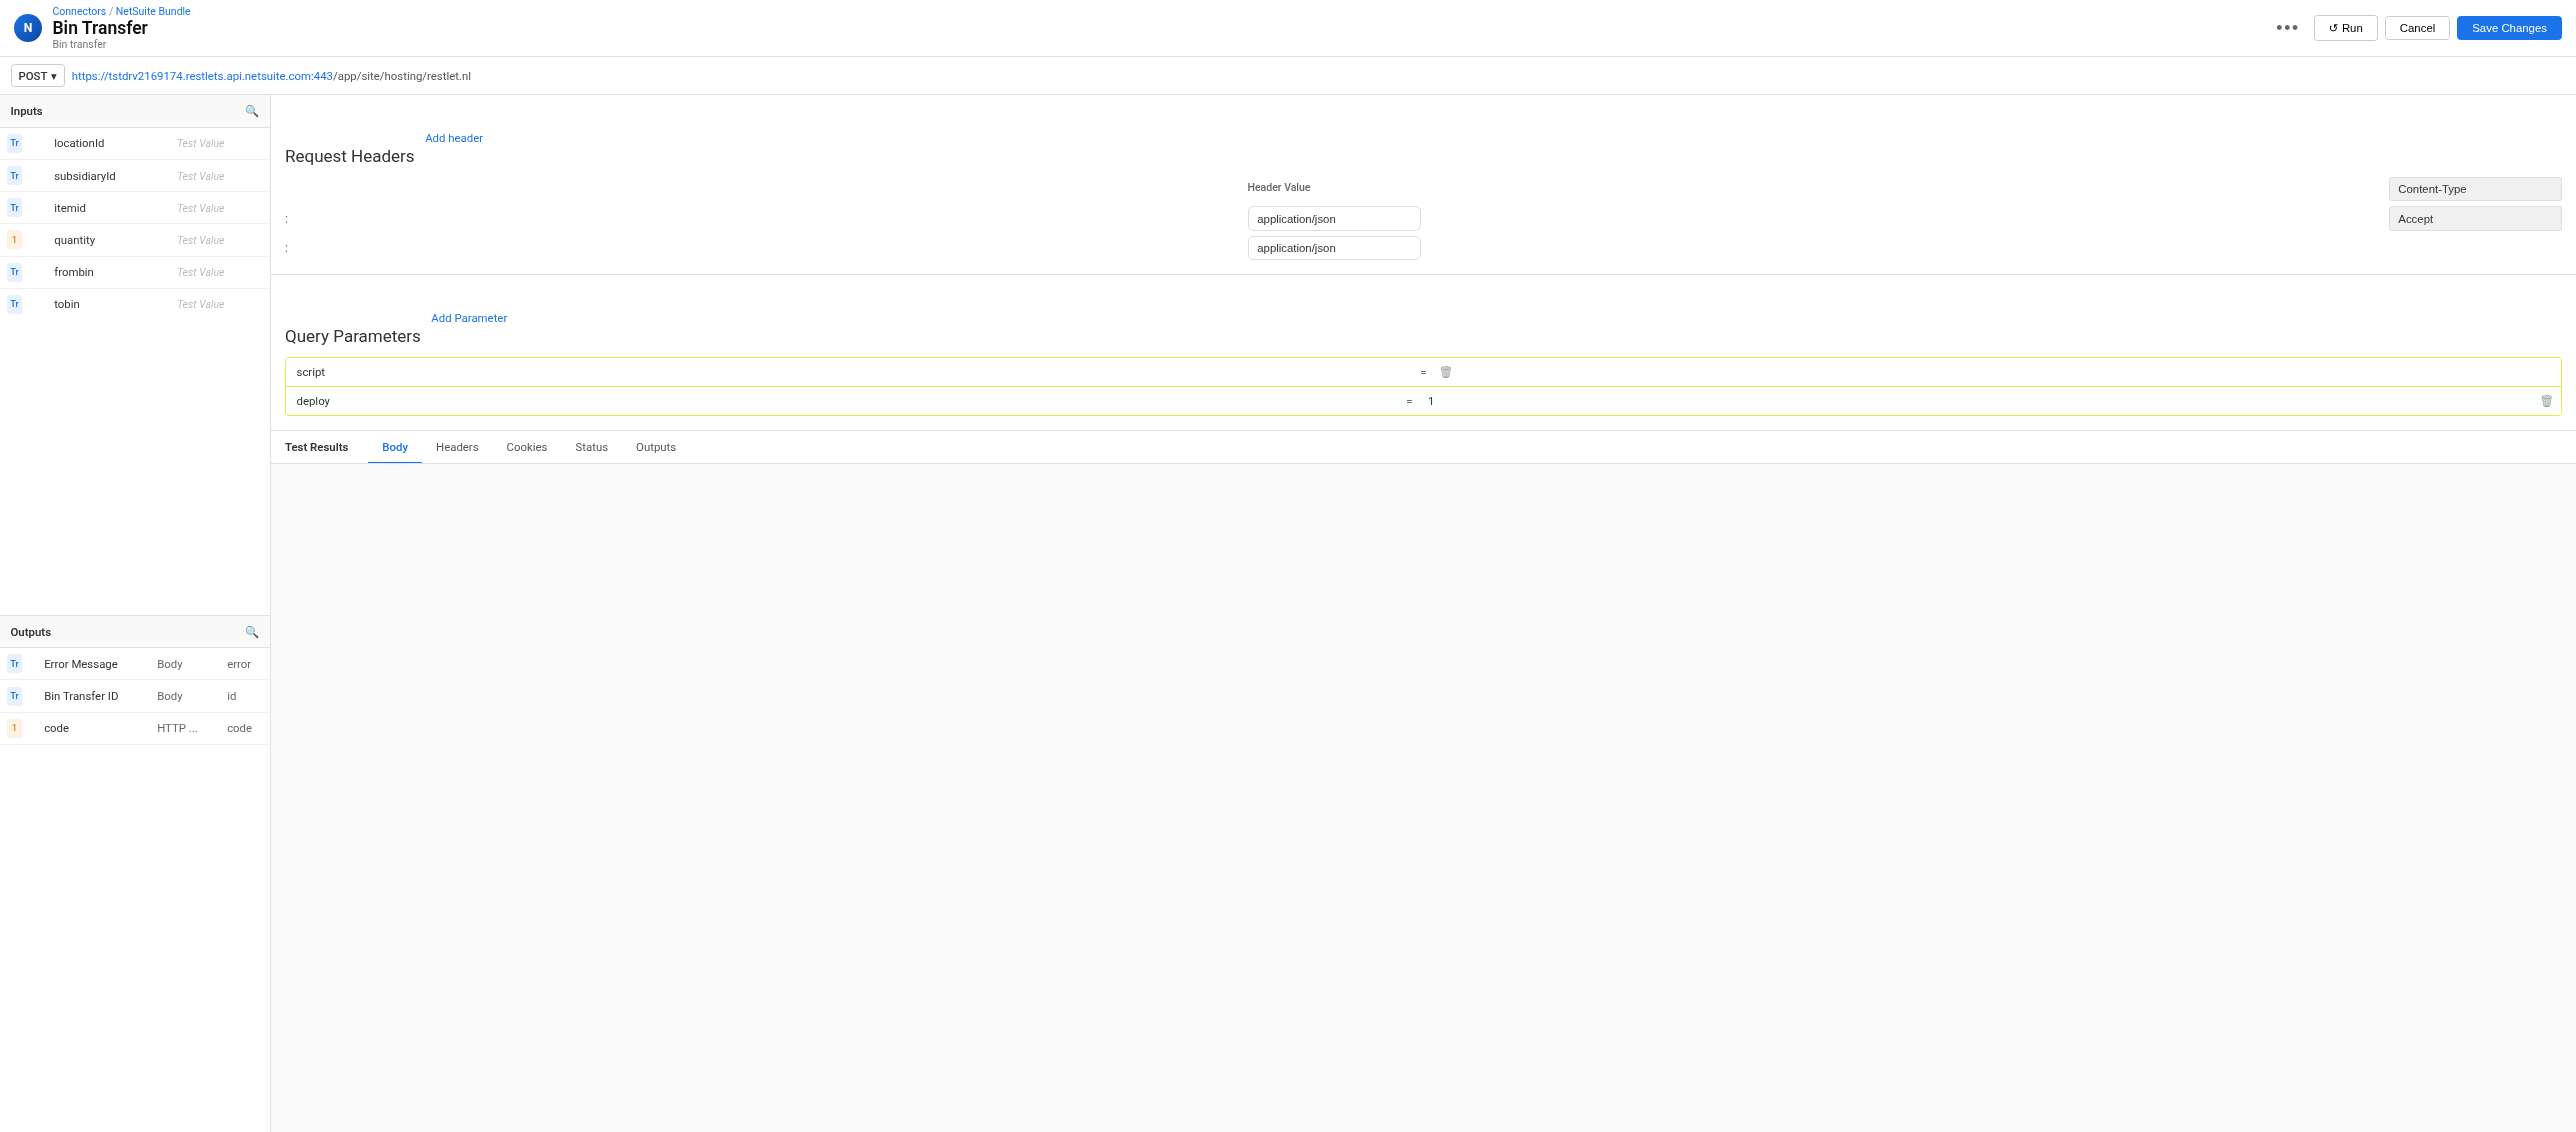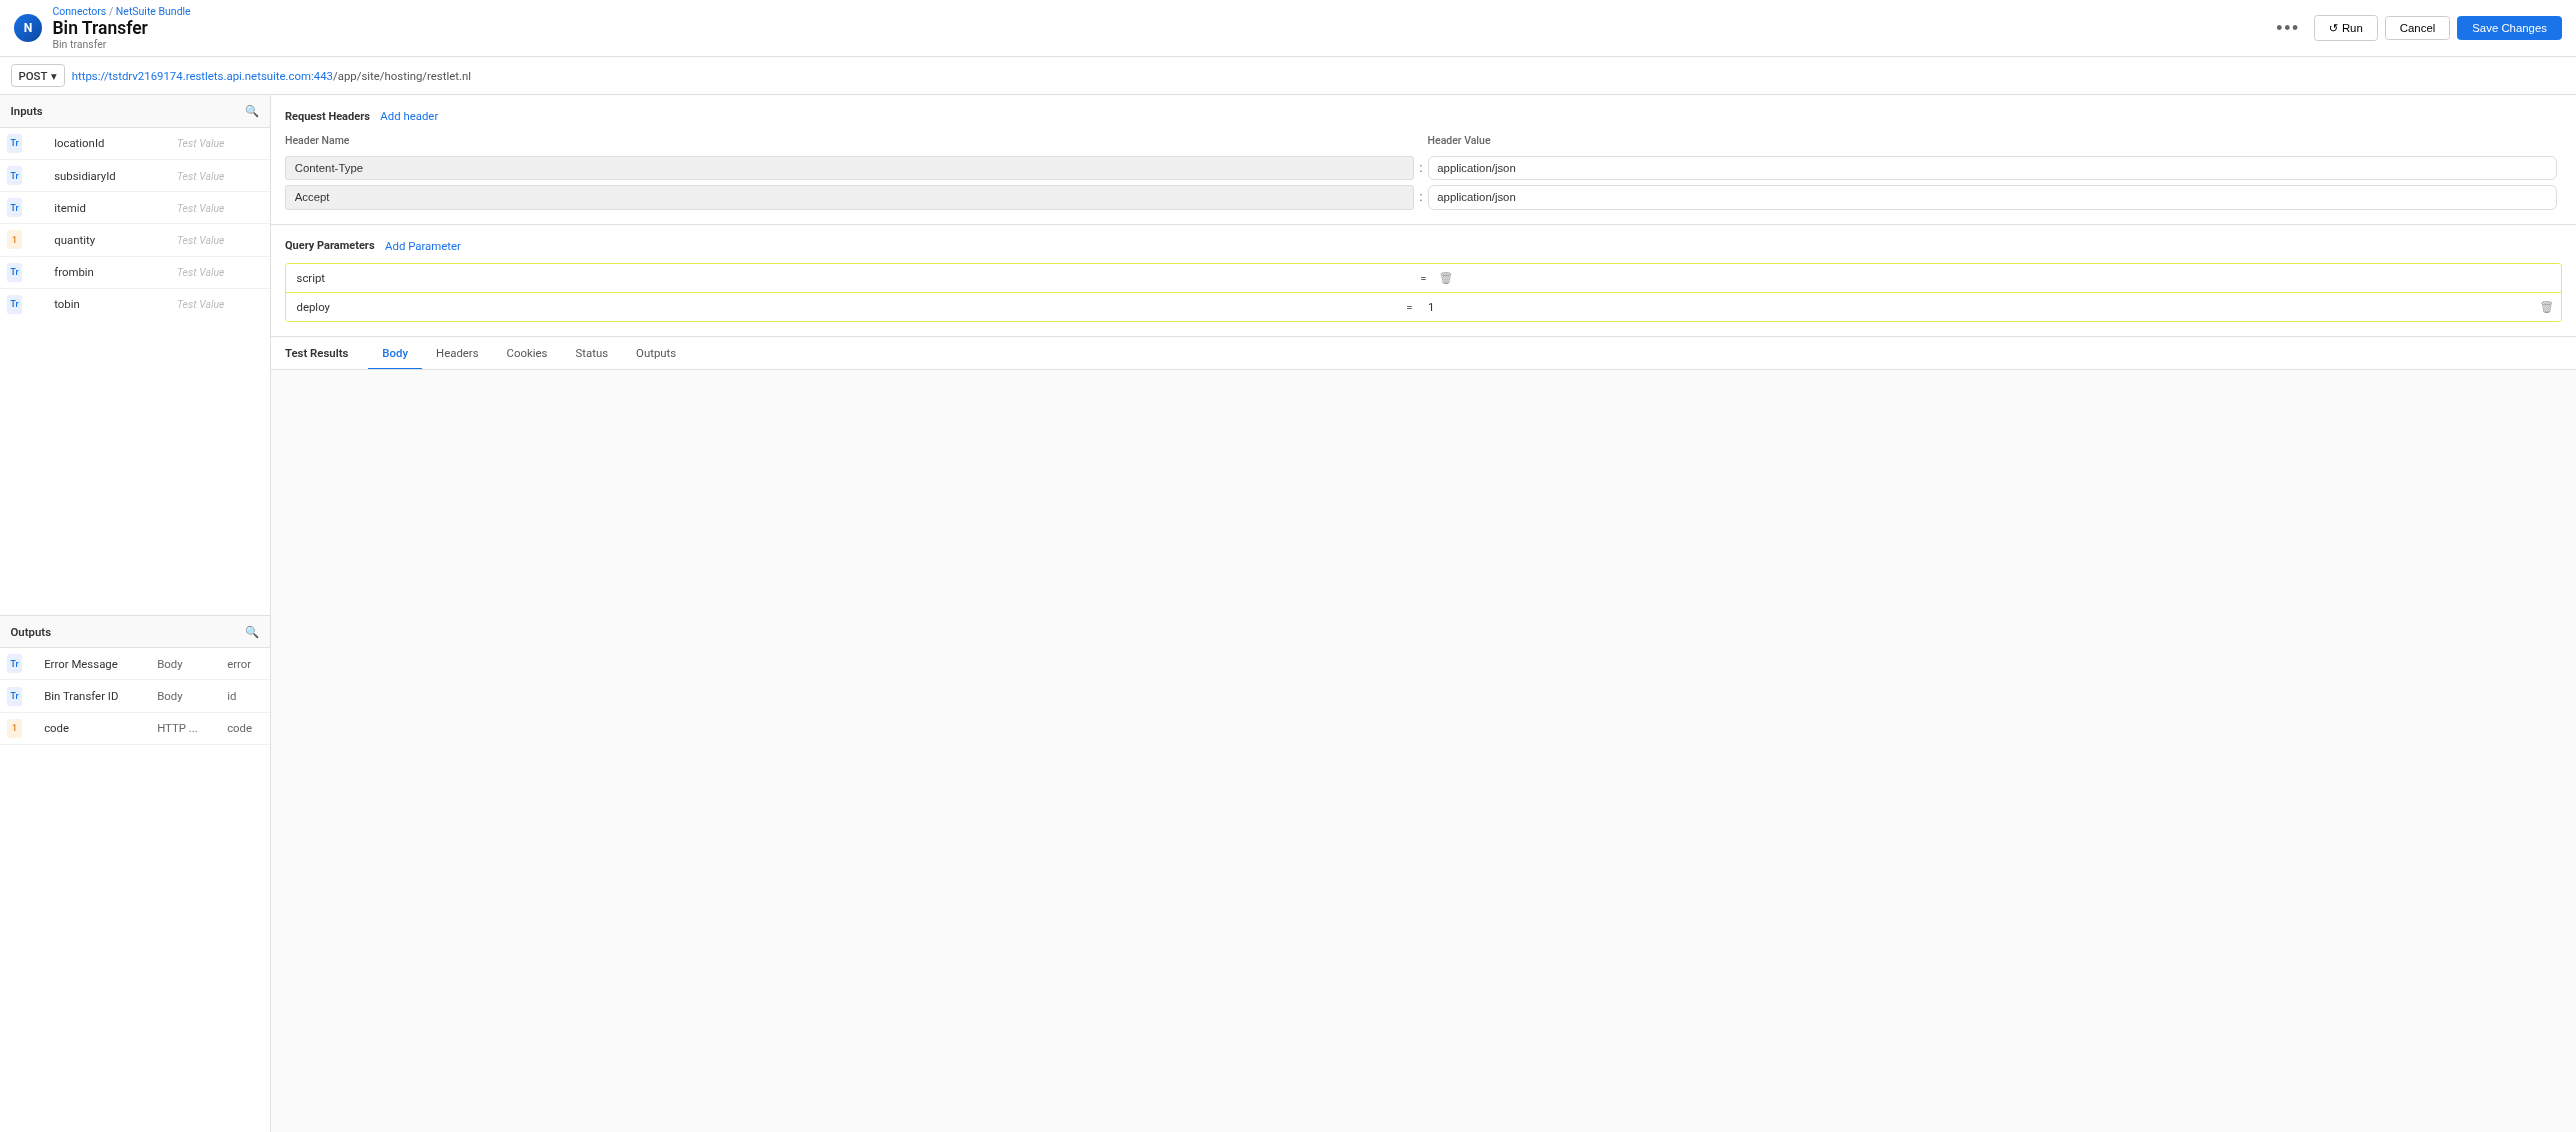--- a/index.html
+++ b/index.html
@@ -79,21 +79,21 @@
     }
     .type-badge.num { background: #fef3e2; color: #e67e22; }
     .field-name { color: #333; font-size: 11.4px; }
     .test-value { color: #bbb; font-style: italic; font-size: 10.5px; }
 
     
     .right-panel { flex: 1; display: flex; flex-direction: column; overflow: hidden; }
 
     .request-section { padding: 14px; border-bottom: 0.9px solid #e0e0e0; }
     .section-header { display: flex; align-items: center; gap: 10.5px; margin-bottom: 10.5px; }
-    .section-title { font-weight: 700; font-size: 11px; }
+    .section-title { font-weight: 400; font-size: 17px; margin-top: 37px; }
     .add-link { color: #1a73e8; font-size: 11.4px; cursor: pointer; text-decoration: none; }
 
     .headers-grid { display: grid; grid-template-columns: 1fr auto 1fr auto; gap: 5.2px; align-items: center; }
     .col-header { font-size: 10.5px; color: #666; font-weight: 500; padding-bottom: 3.5px; }
 
     .header-input {
       background: #f0f0f0; border: 0.9px solid #ddd; border-radius: 2.6px;
       padding: 5.2px 8.7px; font-size: 11.4px; color: #333;
       width: 100%;
     }
@@ -252,21 +252,20 @@
   </div>
 
   <div class="right-panel">
 
     <div class="request-section">
       <div class="section-header">
         <span class="section-title">Request Headers</span>
         <a href="#" class="add-link">Add header</a>
       </div>
       <div class="headers-grid">
-        <div class="col-header">Header Name</div>
         <div></div>
         <div class="col-header">Header Value</div>
         <div></div>
 
         <input class="header-input" type="text" value="Content-Type" readonly="" style="">
         <span class="colon">:</span>
         <input class="header-value-input" type="text" value="application/json" style="">
         <div></div>
 
         <input class="header-input" type="text" value="Accept" readonly="" style="">

